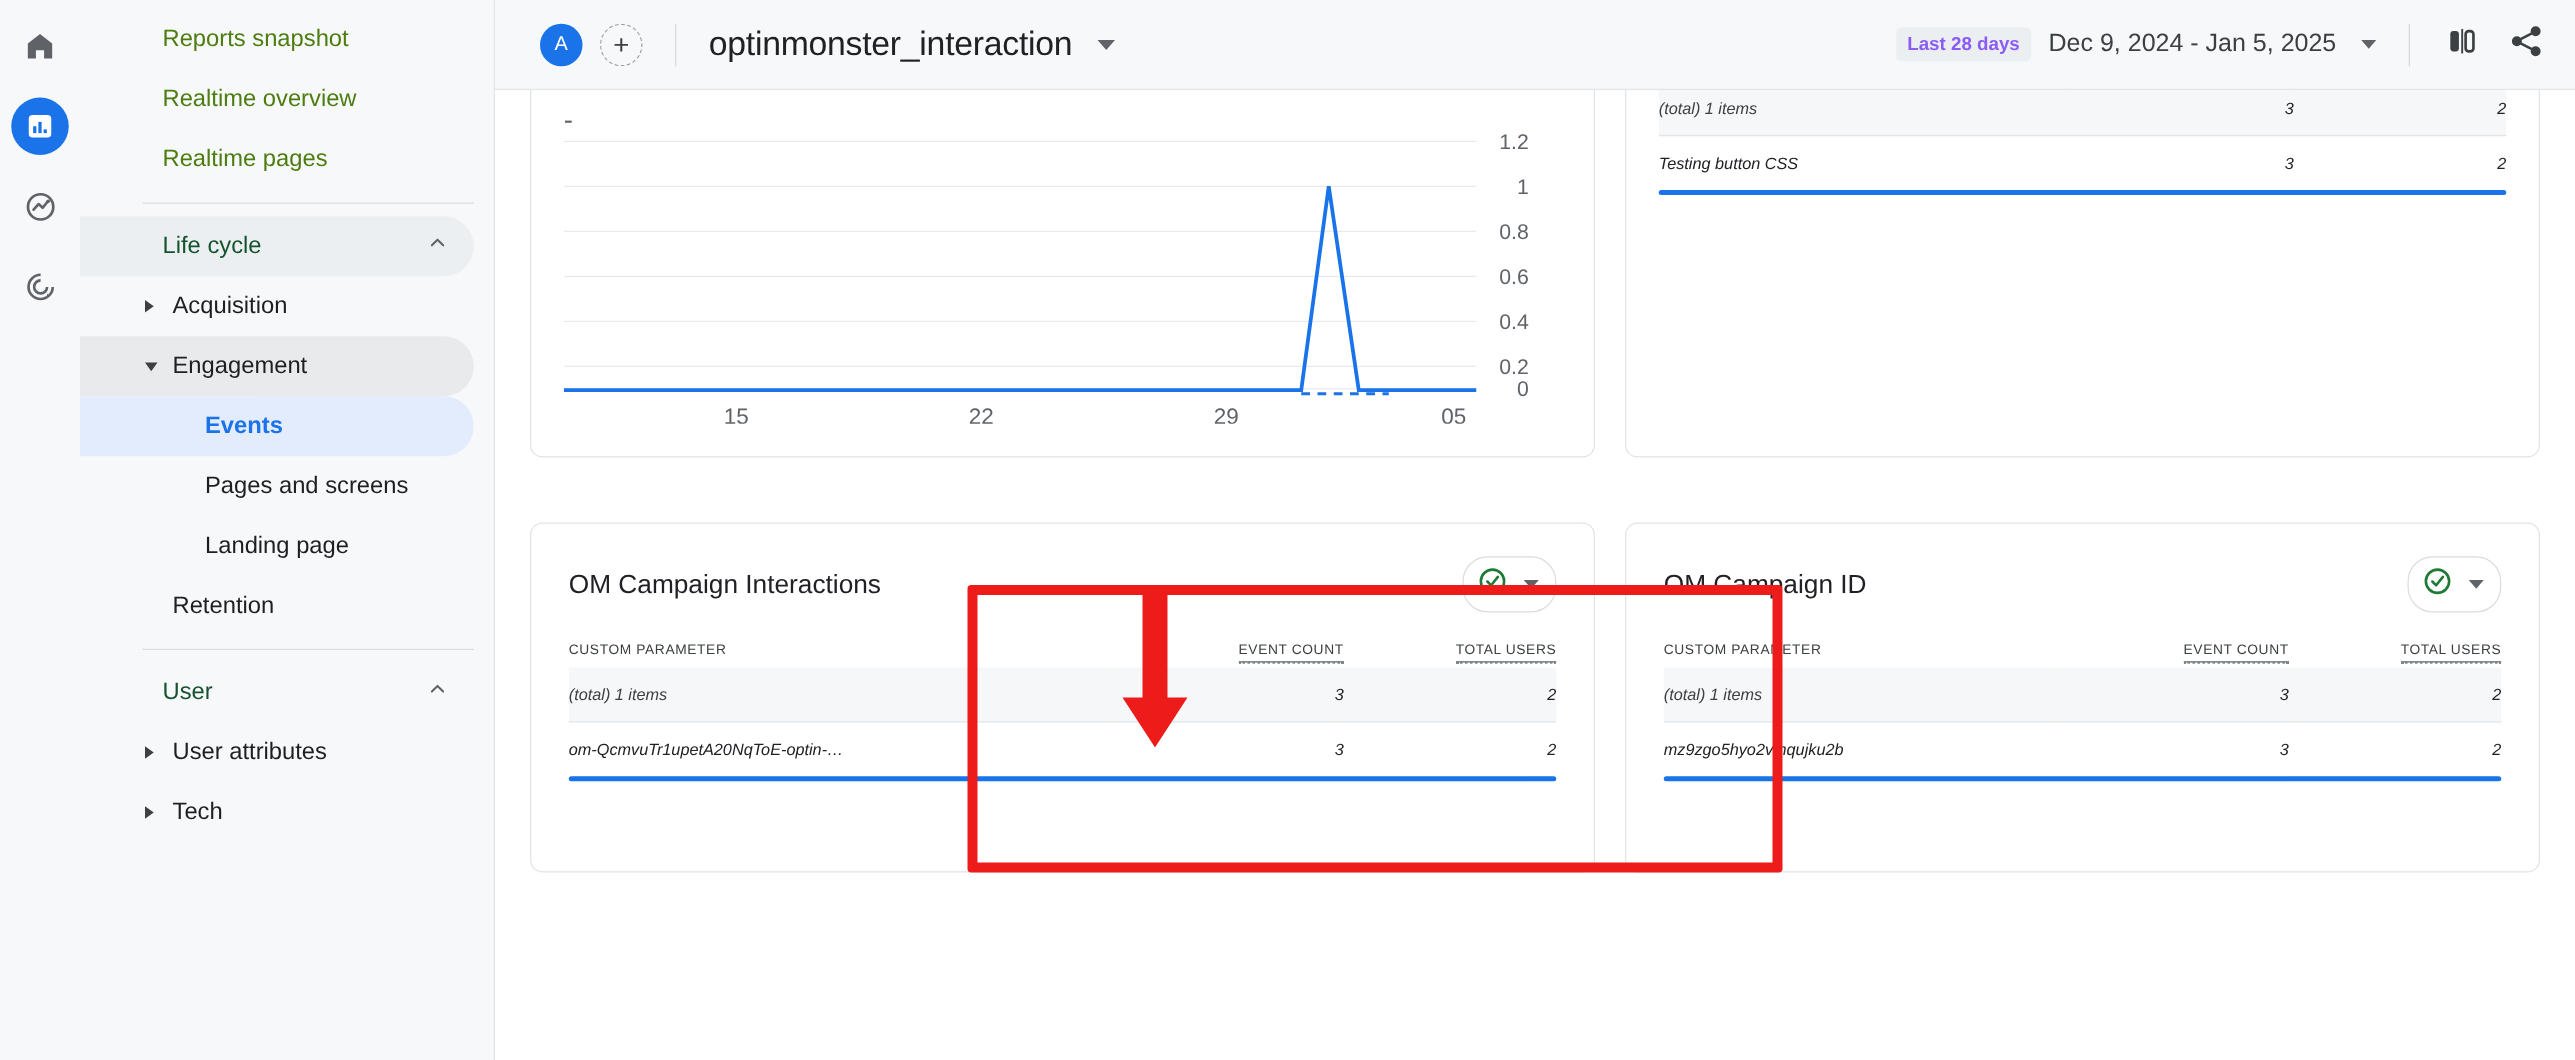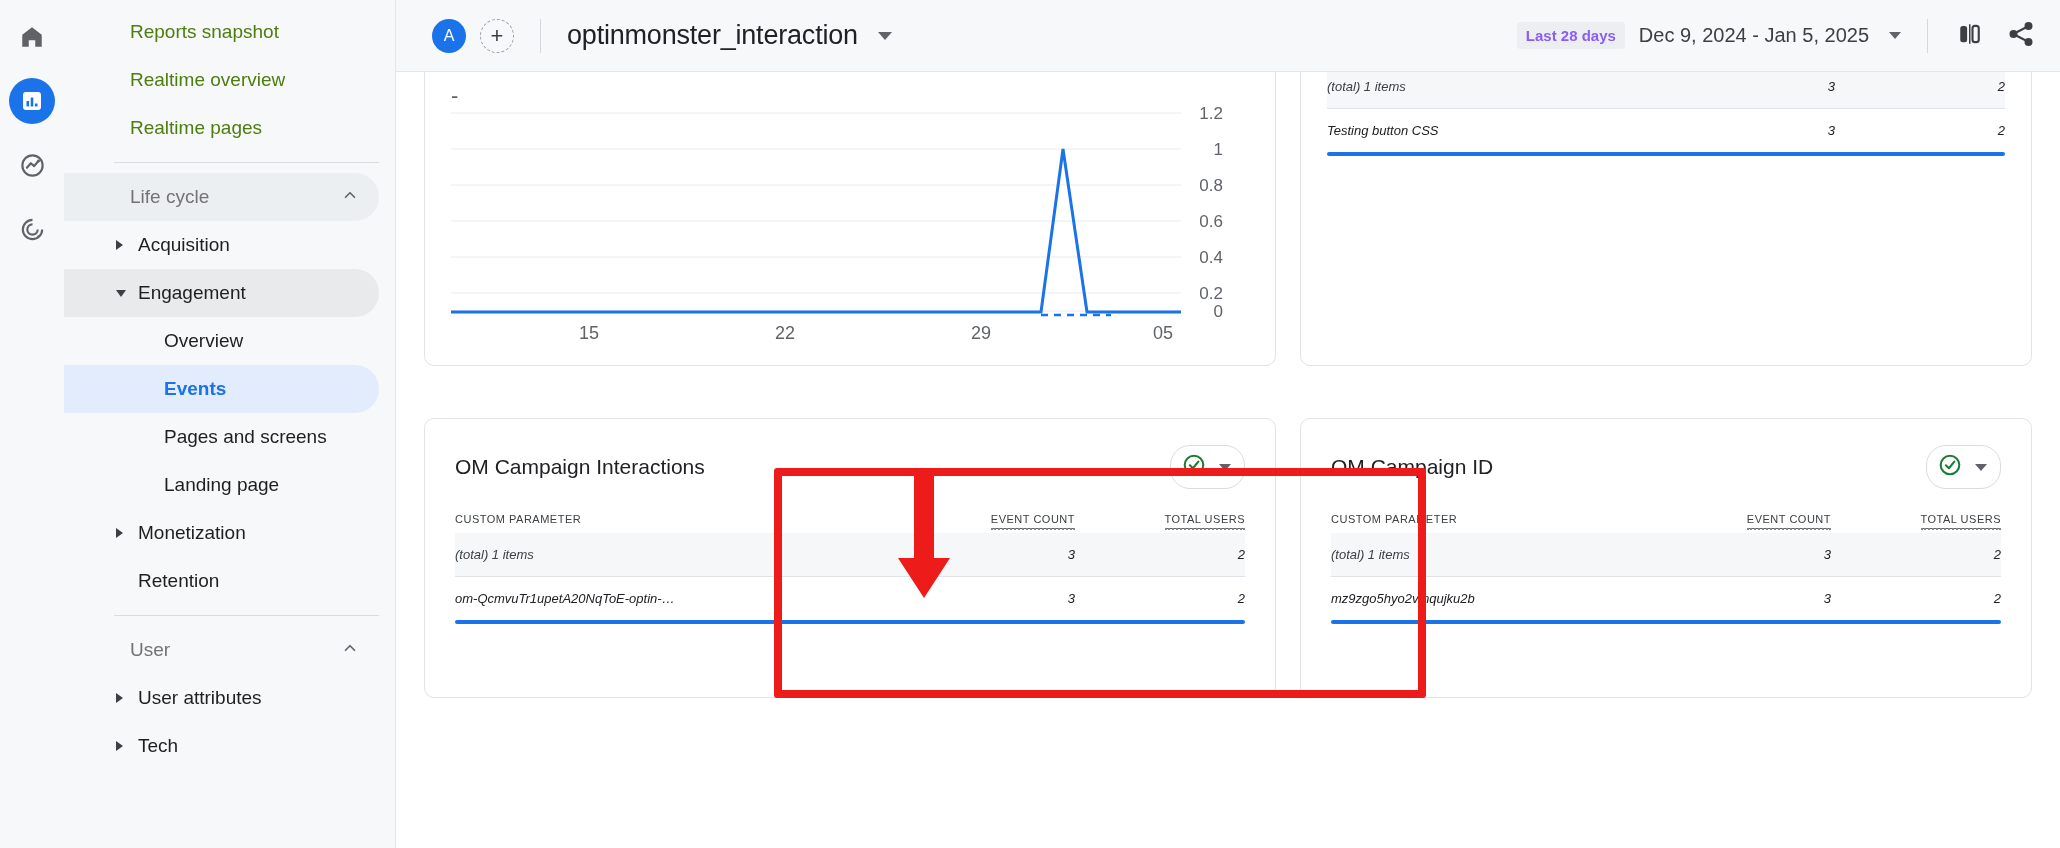--- a/index.html
+++ b/index.html
@@ -43,21 +43,21 @@
     cursor: pointer; white-space: nowrap;
   }
   .nav-item .lbl { font-size: 19px; }
   .nav-item.top { padding-left: 66px; }
   .nav-sep { height: 1px; background: #dadce0; margin: 10px 16px 10px 50px; }
 
   .nav-group {
     height: 48px; display: flex; align-items: center; justify-content: space-between;
     margin: 0 16px 0 0; padding-left: 66px; padding-right: 20px;
     border-radius: 0 24px 24px 0;
-    font-size: 19px; color: #737373; cursor: pointer;
+    font-size: 19px; color: #14532d; cursor: pointer;
   }
   .nav-group.shaded { background: #eceff1; }
 
   .nav-l2 {
     height: 48px; display: flex; align-items: center;
     margin: 0 16px 0 0; padding-left: 52px;
     border-radius: 0 24px 24px 0;
     font-size: 19px; color: #1f1f1f; cursor: pointer;
   }
   .nav-l2.shaded { background: #e8eaec; }
@@ -241,39 +241,30 @@
       <span>Acquisition</span>
     </div>
 
     <div class="nav-l2 shaded">
       <span class="caret">
           <span class="tri-down"></span>
         </span>
       <span>Engagement</span>
     </div>
 
-    <div class="nav-l3">
-      <span>Overview</span>
-    </div>
     <div class="nav-l3 selected">
       <span>Events</span>
     </div>
     <div class="nav-l3">
       <span>Pages and screens</span>
     </div>
     <div class="nav-l3">
       <span>Landing page</span>
     </div>
 
-    <div class="nav-l2">
-      <span class="caret">
-          <span class="tri-right"></span>
-        </span>
-      <span>Monetization</span>
-    </div>
     <div class="nav-l2">
       <span class="caret"></span>
       <span>Retention</span>
     </div>
 
     <div class="nav-sep"></div>
 
     <div class="nav-group">
       <span>User</span>
       <span>

